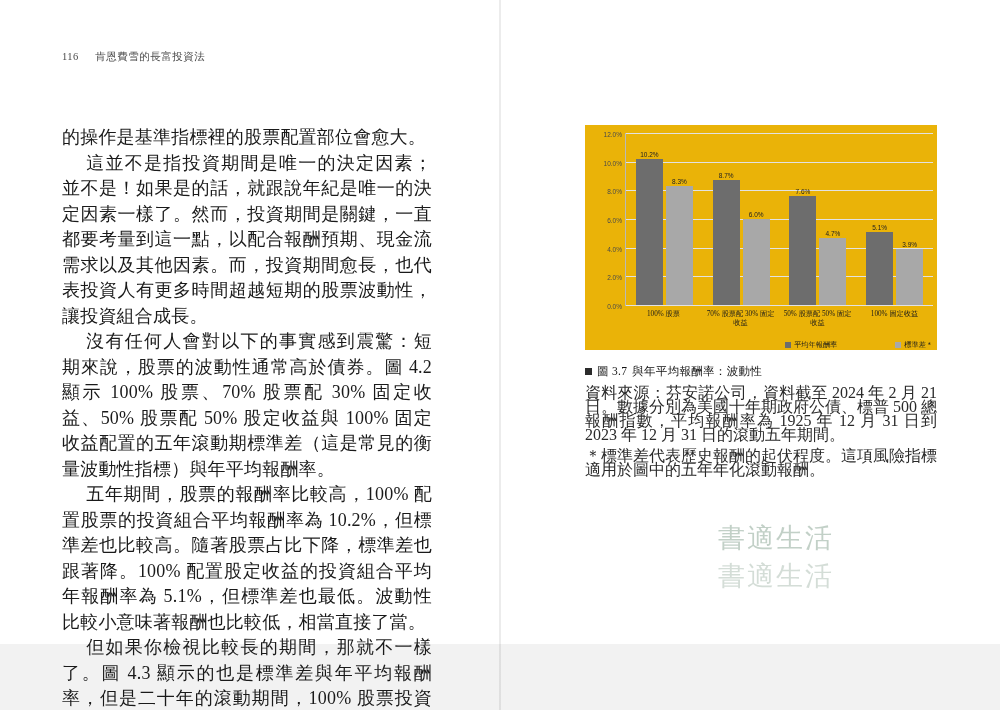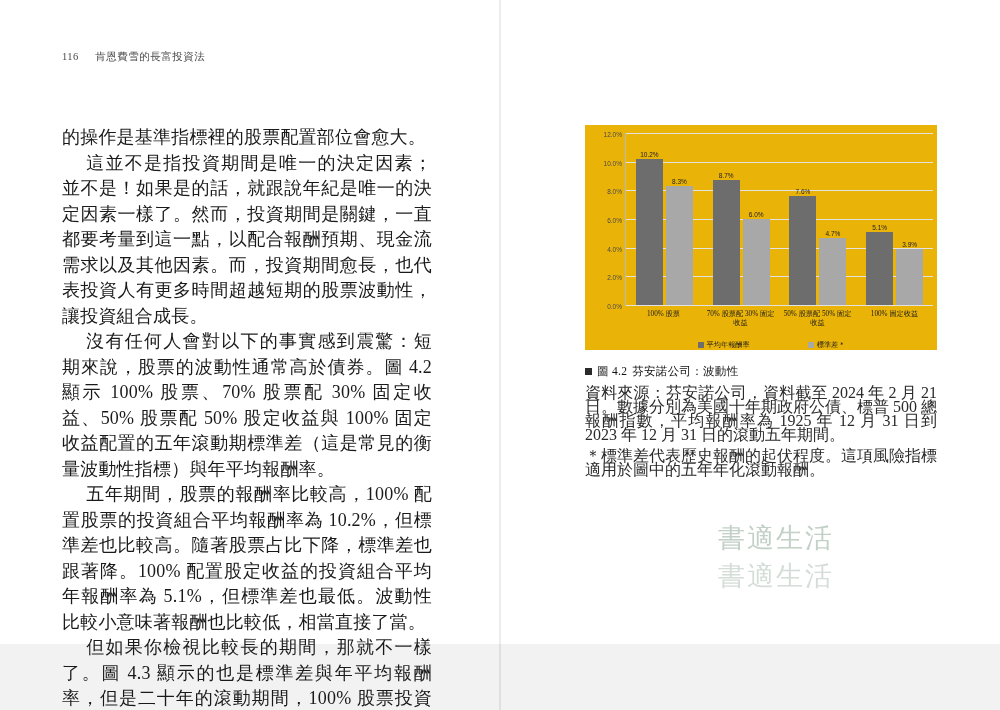--- a/index.html
+++ b/index.html
@@ -161,24 +161,24 @@
     text-align: center;
     font-size: 7.2px;
     line-height: 9px;
     color: #1a1a1a;
     padding: 0 2px;
     box-sizing: border-box;
   }
   .legend {
     position: absolute;
     left: 40px;
-    right: 19px;
+    right: 4px;
     bottom: 0px;
     display: flex;
-    justify-content: center;
+    justify-content: flex-end;
     gap: 58px;
     font-size: 7.2px;
     color: #1a1a1a;
   }
   .legend .item { display: flex; align-items: center; gap: 3px; }
   .legend .sw {
     width: 6px; height: 6px; display: inline-block;
   }
   .legend .sw.ret { background: #6d6d6d; }
   .legend .sw.sd { background: #a8a8a8; }
@@ -329,22 +329,22 @@
         </div>
         <div class="item">
           <span class="sw sd"></span>
           <span>標準差＊</span>
         </div>
       </div>
     </div>
 
     <div class="fig-caption">
       <span class="marker"></span>
-      <span>圖 4.2</span>
-      <span>芬安諾公司：波動性</span>
+      <span>圖 3.7</span>
+      <span>與年平均報酬率：波動性</span>
     </div>
 
     <div class="fig-note">資料來源：芬安諾公司，資料截至 2024 年 2 月 21 日。數據分別為美國十年期政府公債、標普 500 總報酬指數，平均報酬率為 1925 年 12 月 31 日到 2023 年 12 月 31 日的滾動五年期間。</div>
     <div class="fig-note">＊標準差代表歷史報酬的起伏程度。這項風險指標適用於圖中的五年年化滾動報酬。</div>
   </div>
 
 
   <div class="watermark">書適生活</div>
   <div class="watermark second">書適生活</div>
 

